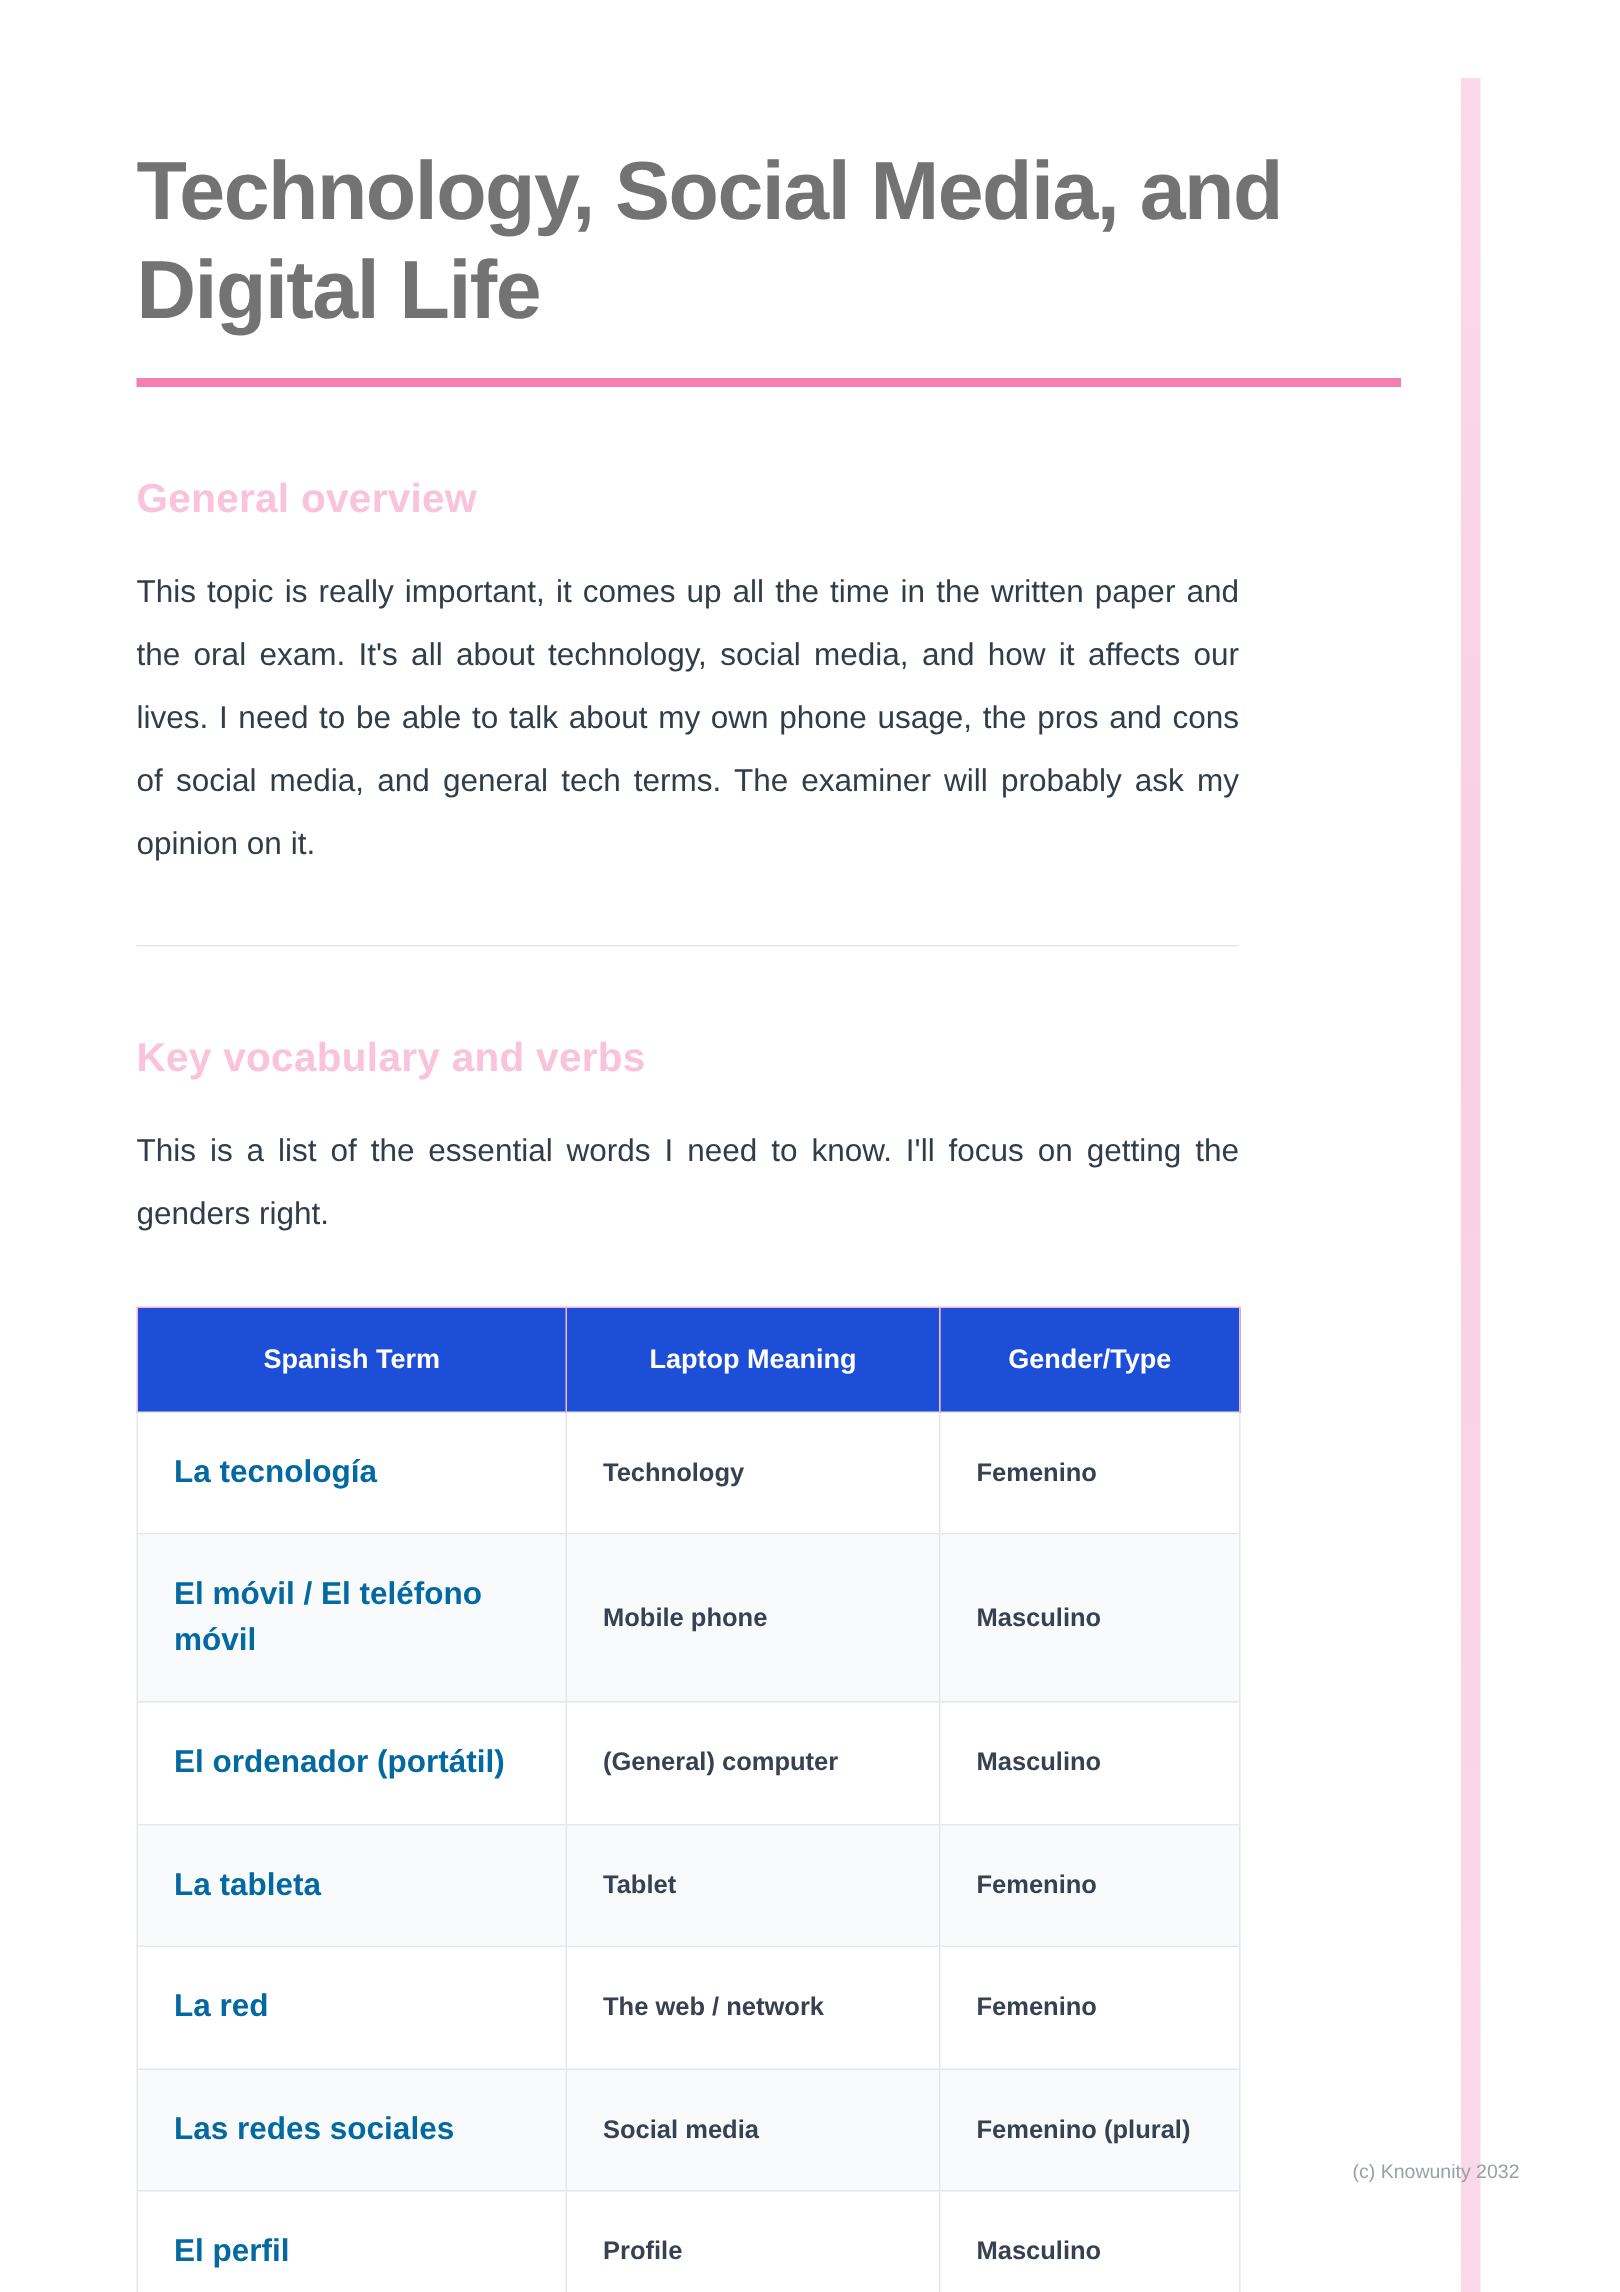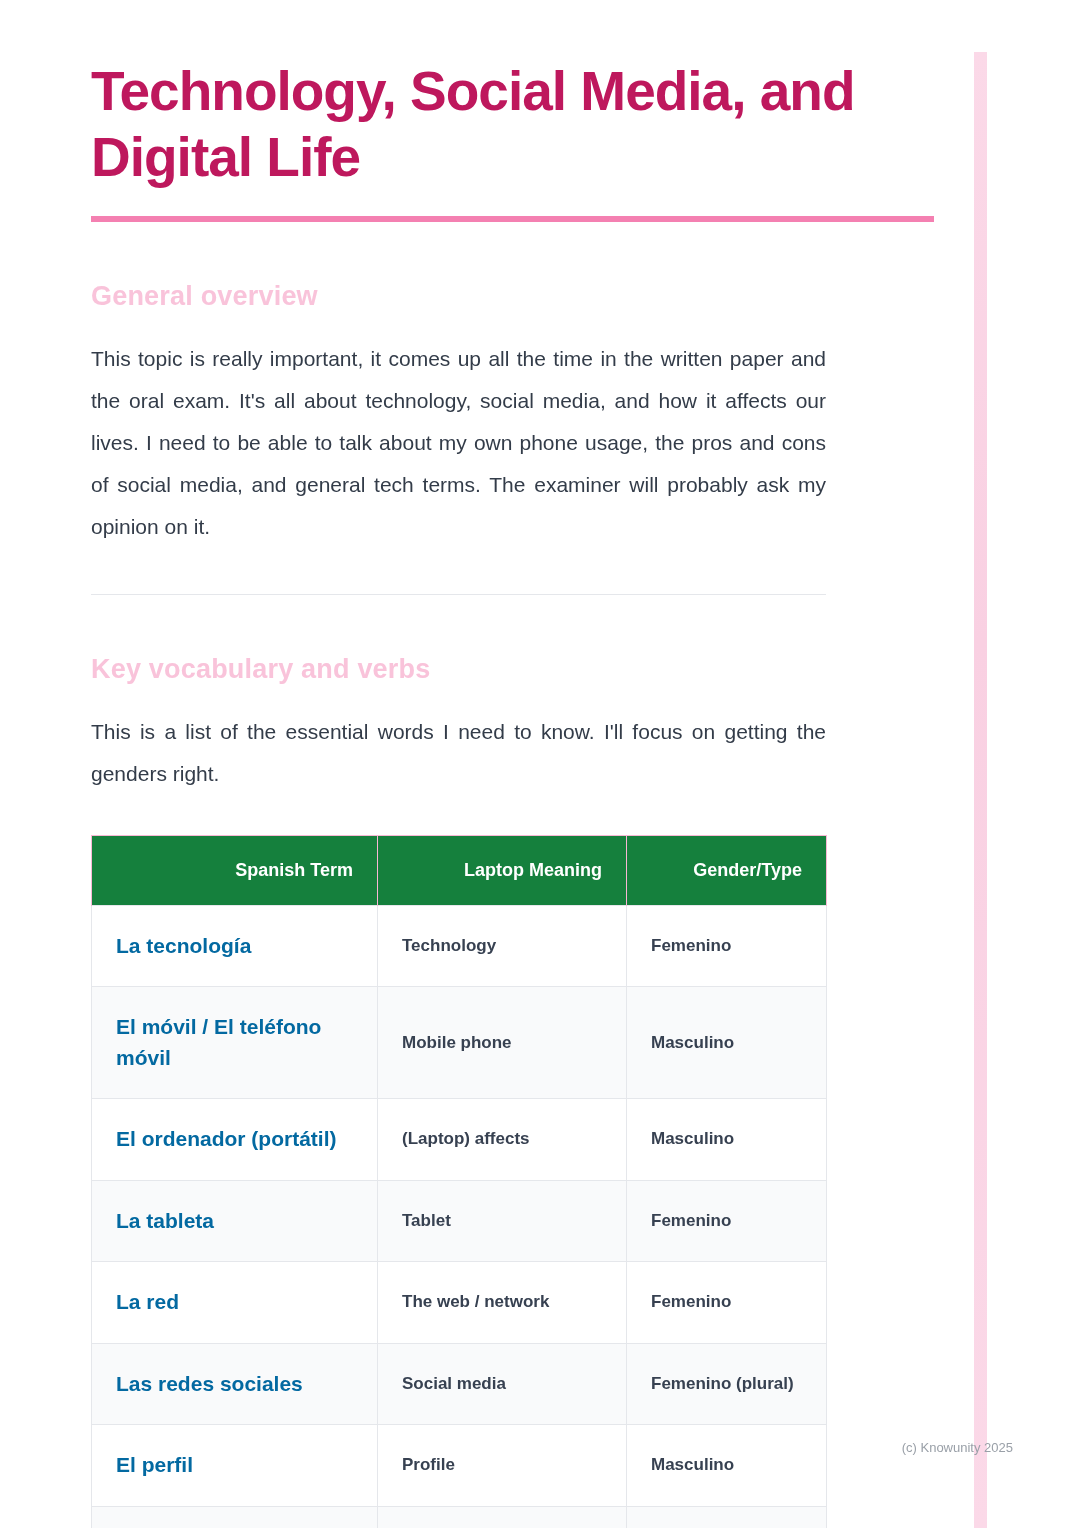--- a/index.html
+++ b/index.html
@@ -24,27 +24,27 @@
   }
 
   .content {
     position: absolute;
     left: 91px;
     top: 0;
     width: 735px;
   }
 
   h1.page-title {
-    margin-top: 58px;
+    margin-top: 94px;
     width: 835px;
     font-size: 55px;
     line-height: 1.2;
     font-weight: 800;
     letter-spacing: -1px;
-    color: #be185d;
+    color: #737373;
   }
 
   .title-rule {
     border: none;
     height: 6px;
     width: 843px;
     background: #f480b1;
     margin-top: 26px;
   }
 
@@ -76,25 +76,25 @@
     width: 735px;
     border-collapse: collapse;
     table-layout: fixed;
   }
 
   table.vocab-table col.c1 { width: 286px; }
   table.vocab-table col.c2 { width: 249px; }
   table.vocab-table col.c3 { width: 200px; }
 
   table.vocab-table thead th {
-    background: #15803d;
+    background: #1d4ed8;
     color: #ffffff;
     font-size: 18px;
     font-weight: 700;
-    text-align: right;
+    text-align: center;
     padding: 24px 24px;
     border: 1px solid #f8b7d4;
     border-bottom: none;
   }
 
   table.vocab-table thead th + th {
     border-left: 1px solid #fdd6e7;
   }
 
   table.vocab-table td {
@@ -166,21 +166,21 @@
           <td>Technology</td>
           <td>Femenino</td>
         </tr>
         <tr>
           <td class="term">El móvil / El teléfono móvil</td>
           <td>Mobile phone</td>
           <td>Masculino</td>
         </tr>
         <tr>
           <td class="term">El ordenador (portátil)</td>
-          <td>(Laptop) affects</td>
+          <td>(General) computer</td>
           <td>Masculino</td>
         </tr>
         <tr>
           <td class="term">La tableta</td>
           <td>Tablet</td>
           <td>Femenino</td>
         </tr>
         <tr>
           <td class="term">La red</td>
           <td>The web / network</td>
@@ -199,13 +199,13 @@
         <tr>
           <td class="term"></td>
           <td></td>
           <td></td>
         </tr>
       </tbody>
   </table>
 
 </div>
 
-<div class="copyright-note">(c) Knowunity 2025</div>
+<div class="copyright-note">(c) Knowunity 2032</div>
 
 </body></html>

